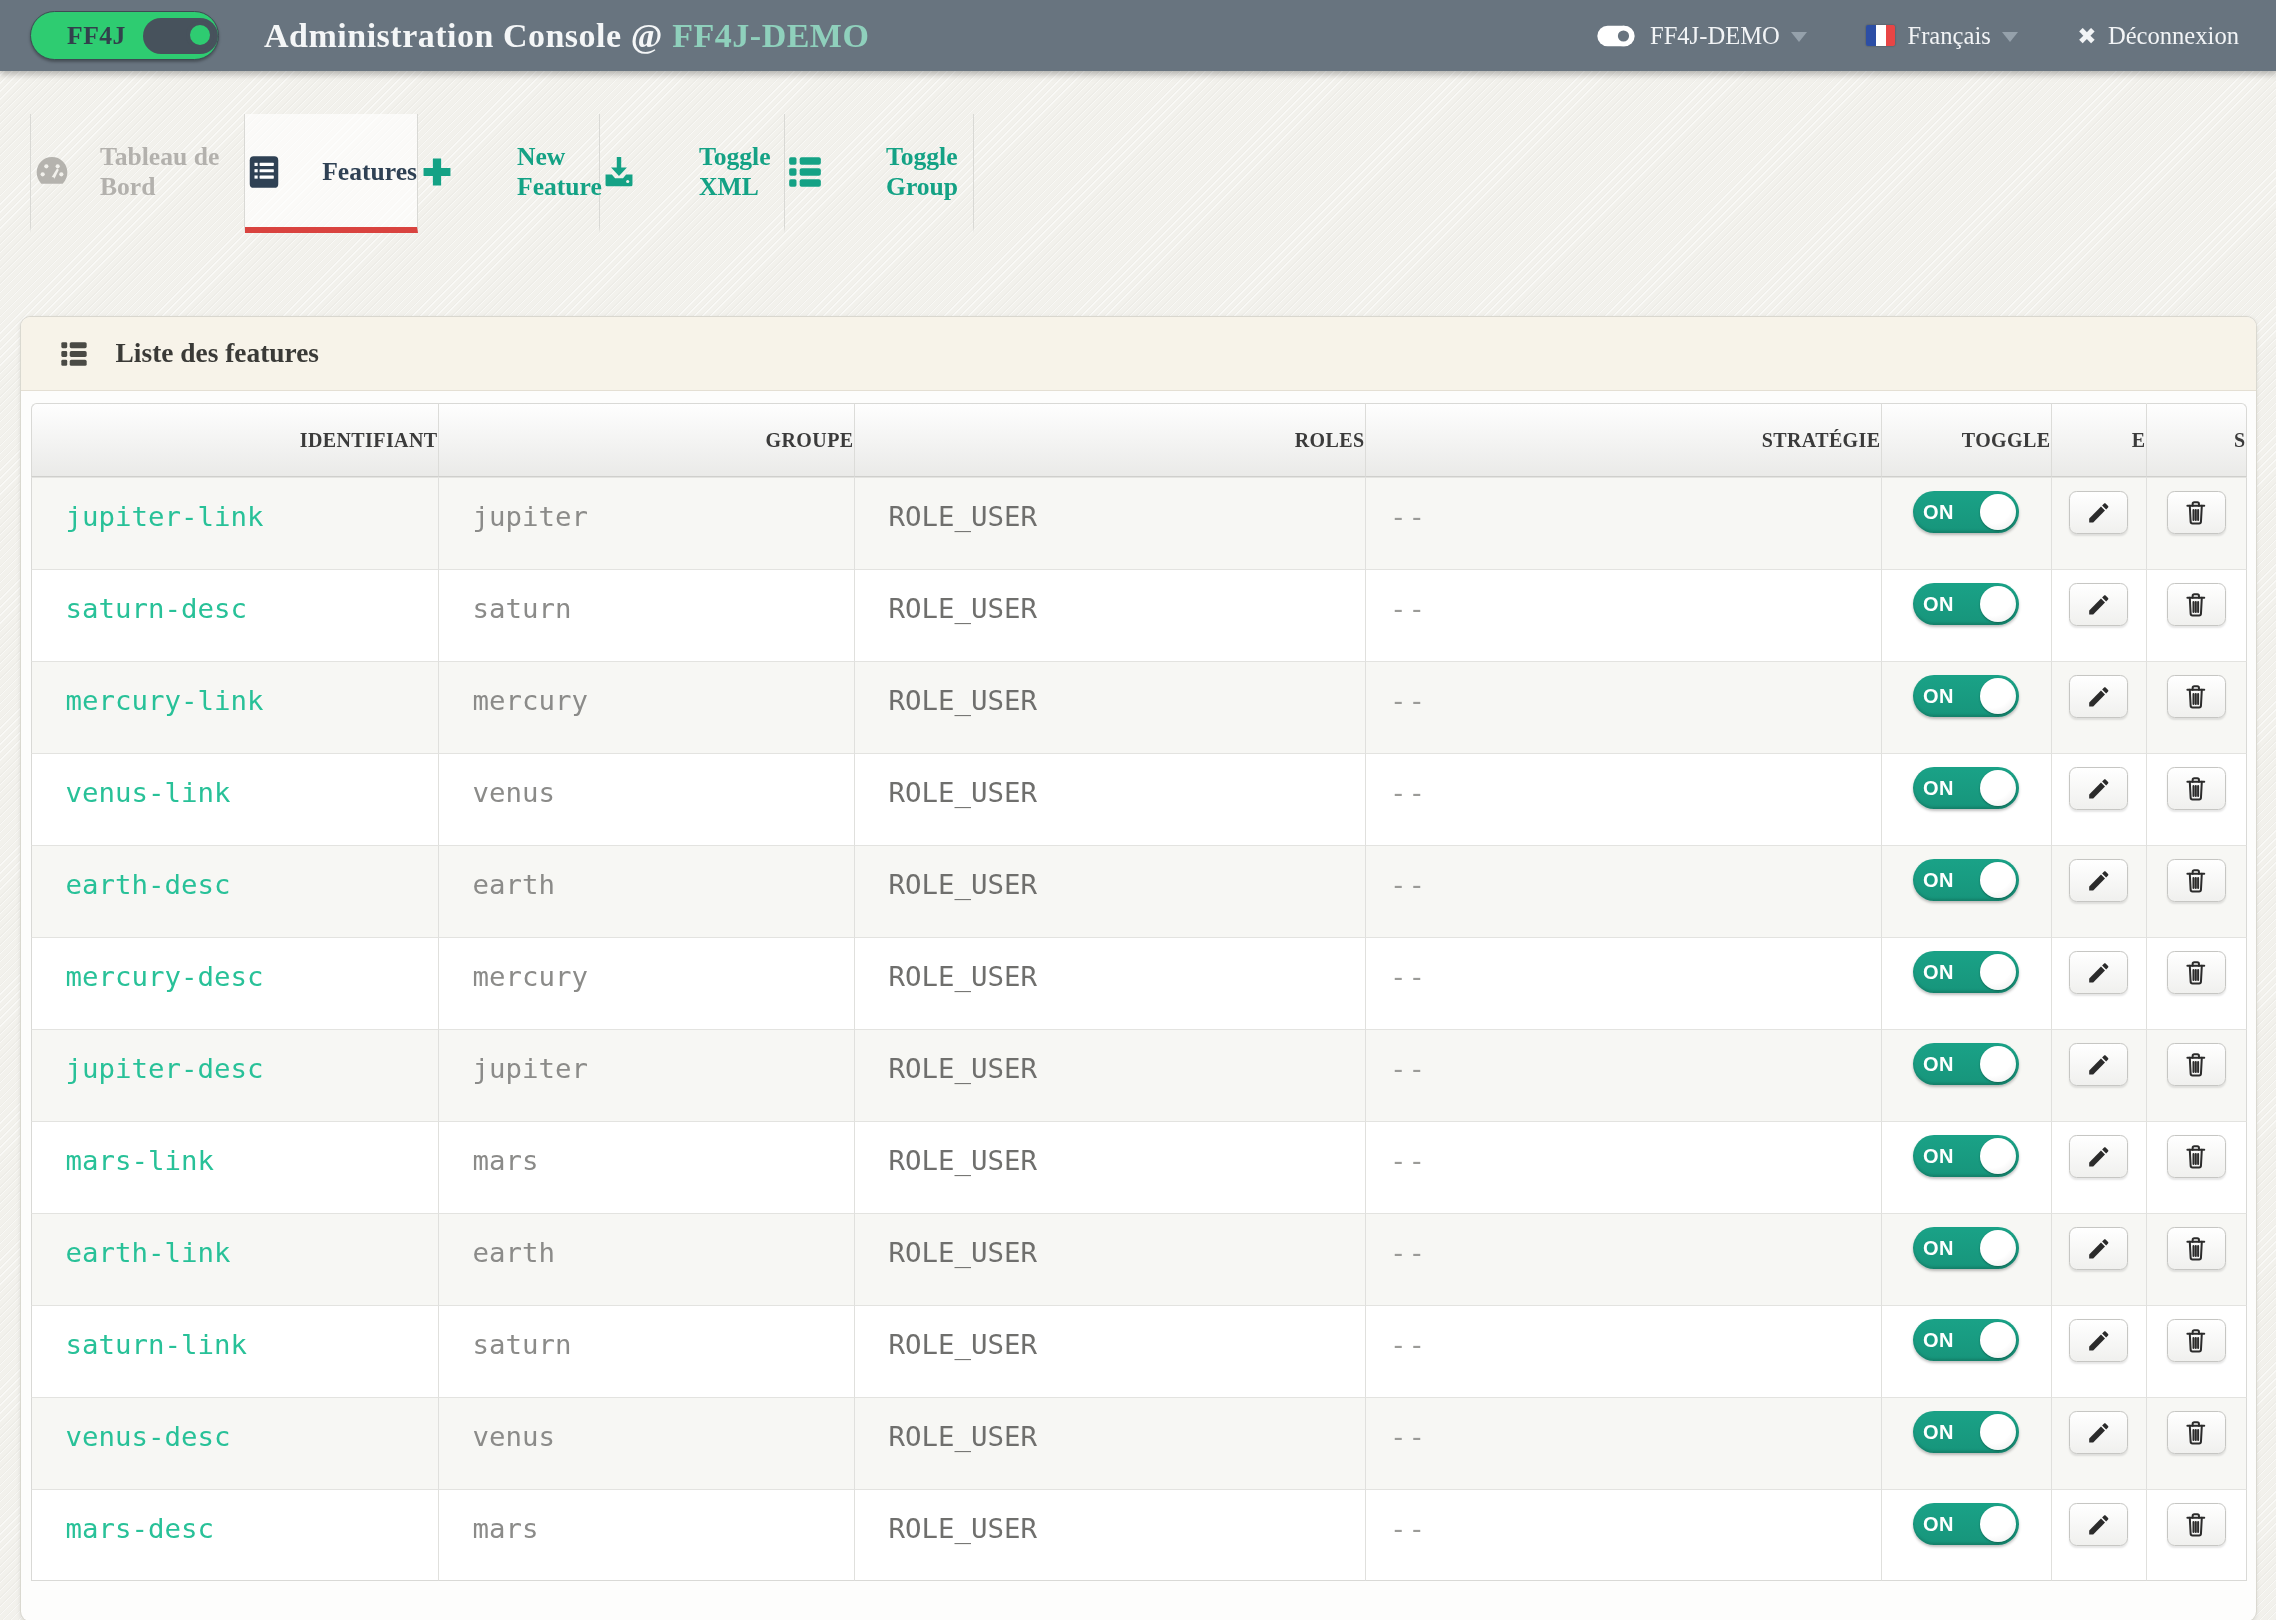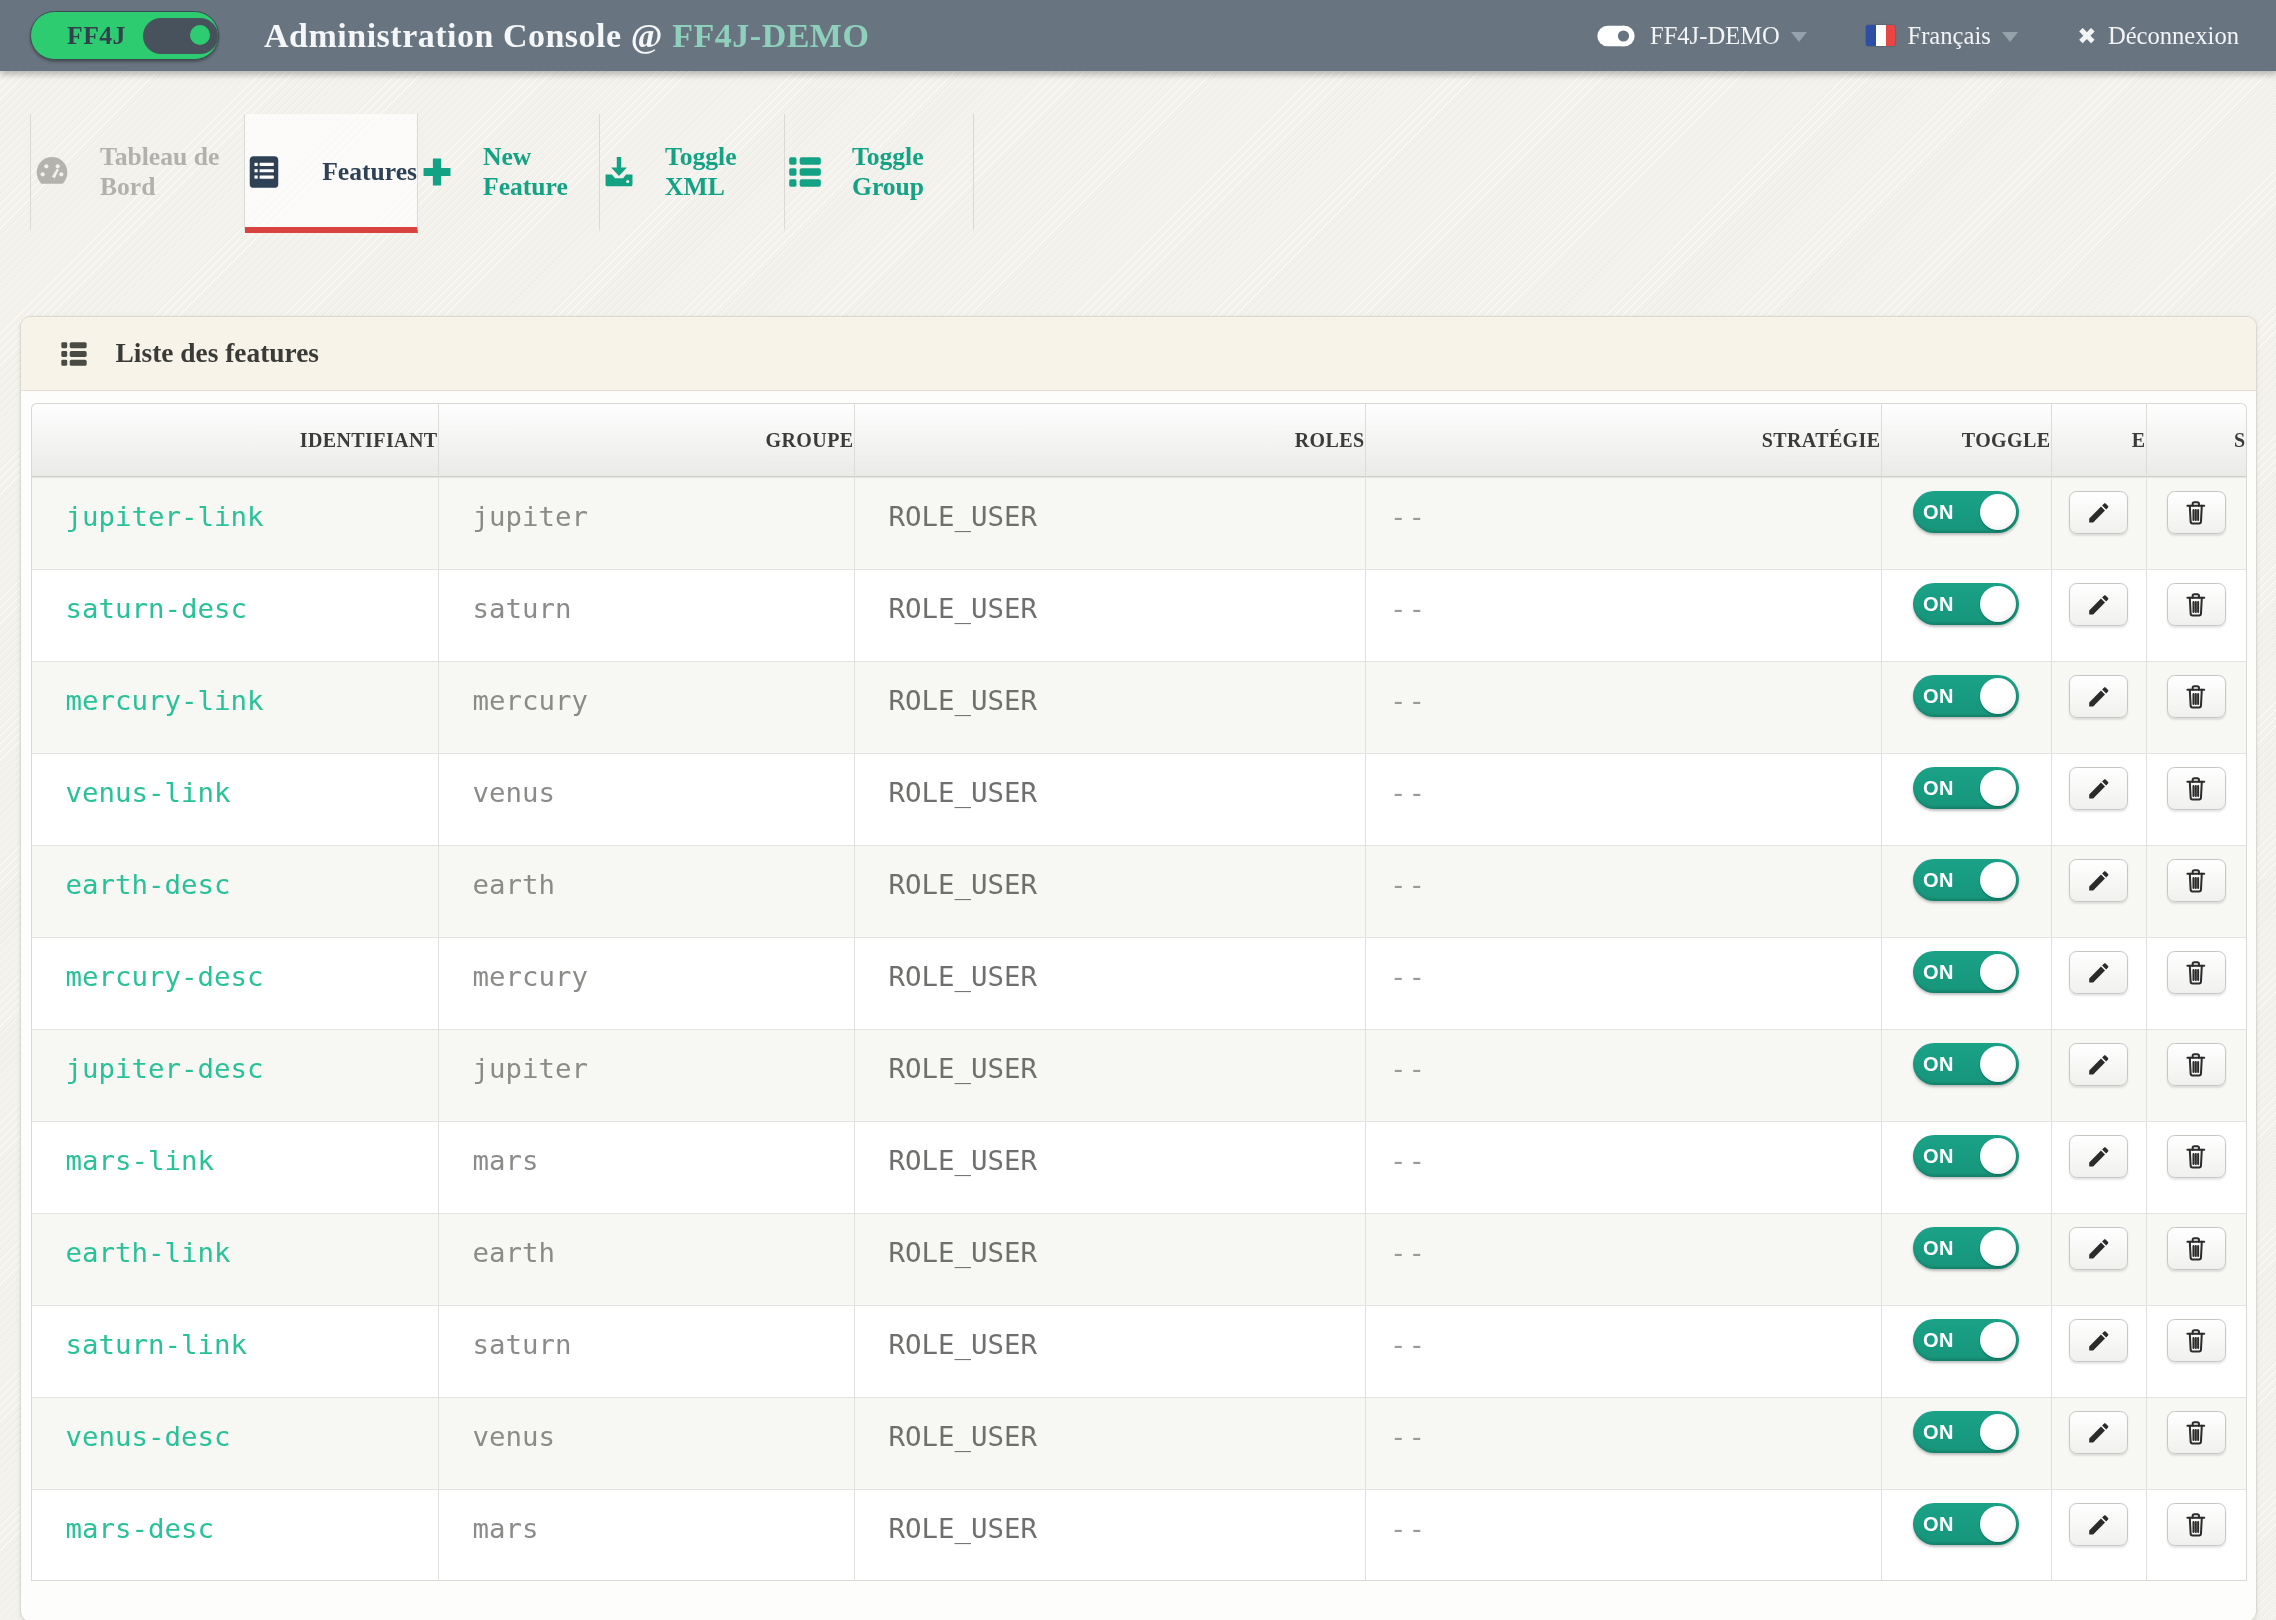--- a/index.html
+++ b/index.html
@@ -57,21 +57,21 @@
   }
   .tab:first-child { border-left: 0.9px solid #d9d9d5; }
   .tab-1 { width: 215px; } .tab-2 { width: 173px; } .tab-3 { width: 182px; }
   .tab-4 { width: 185px; } .tab-5 { width: 185px; } .tab-6 { width: 189px; }
   .tab .icon { height: 42px; display: flex; align-items: center; }
   .tab .label { font-size: 25.6px; font-weight: bold; }
   .tab.disabled { cursor: default; }
   .tab.disabled .label { color: #b3b1ad; }
   .tab.active { background: rgba(255,255,255,.65); border-bottom-color: #d9433f; }
   .tab.active .label { color: #2f4154; }
-  .tab.normal .label { color: #14a285; }
+  .tab.normal .label { color: #14a285; margin-left: 34px; }
 
   
   .panel {
     margin: 84px 21px 0 21px; background: #fdfdfc; border-radius: 9.5px;
     box-shadow: 0 0 0 0.9px #d9d7cf, 0 1.9px 5.7px rgba(0,0,0,.13);
   }
   .panel-header {
     height: 74px; background: #f7f3e9; border-radius: 9.5px 9.5px 0 0;
     border-bottom: 0.9px solid #e4dfd3; display: flex; align-items: center; padding-left: 36px;
   }

